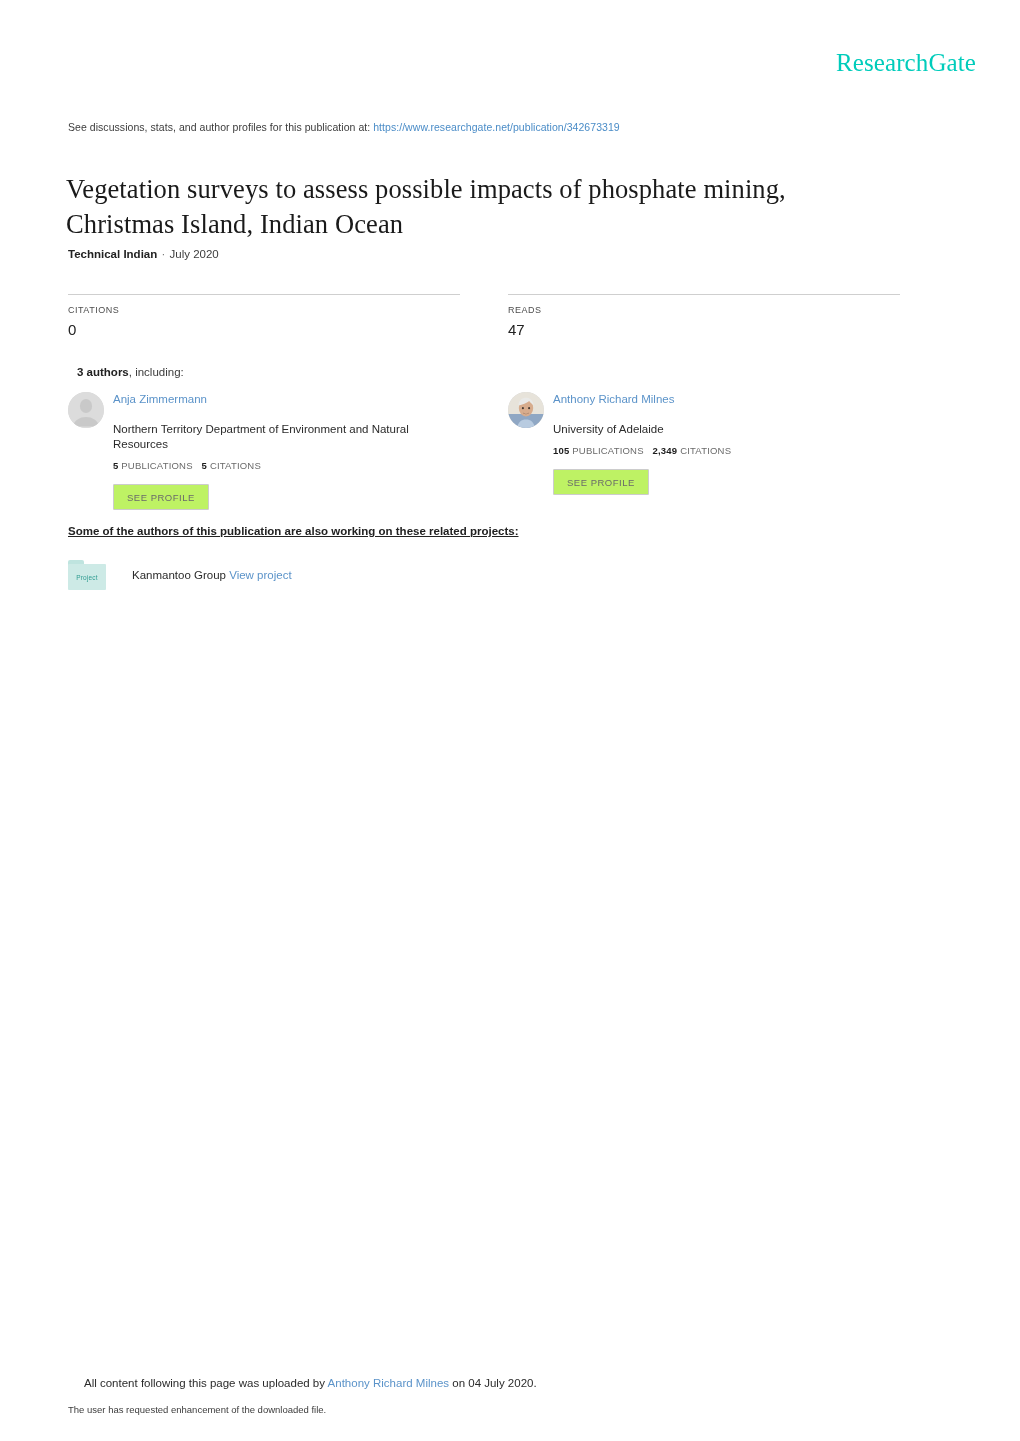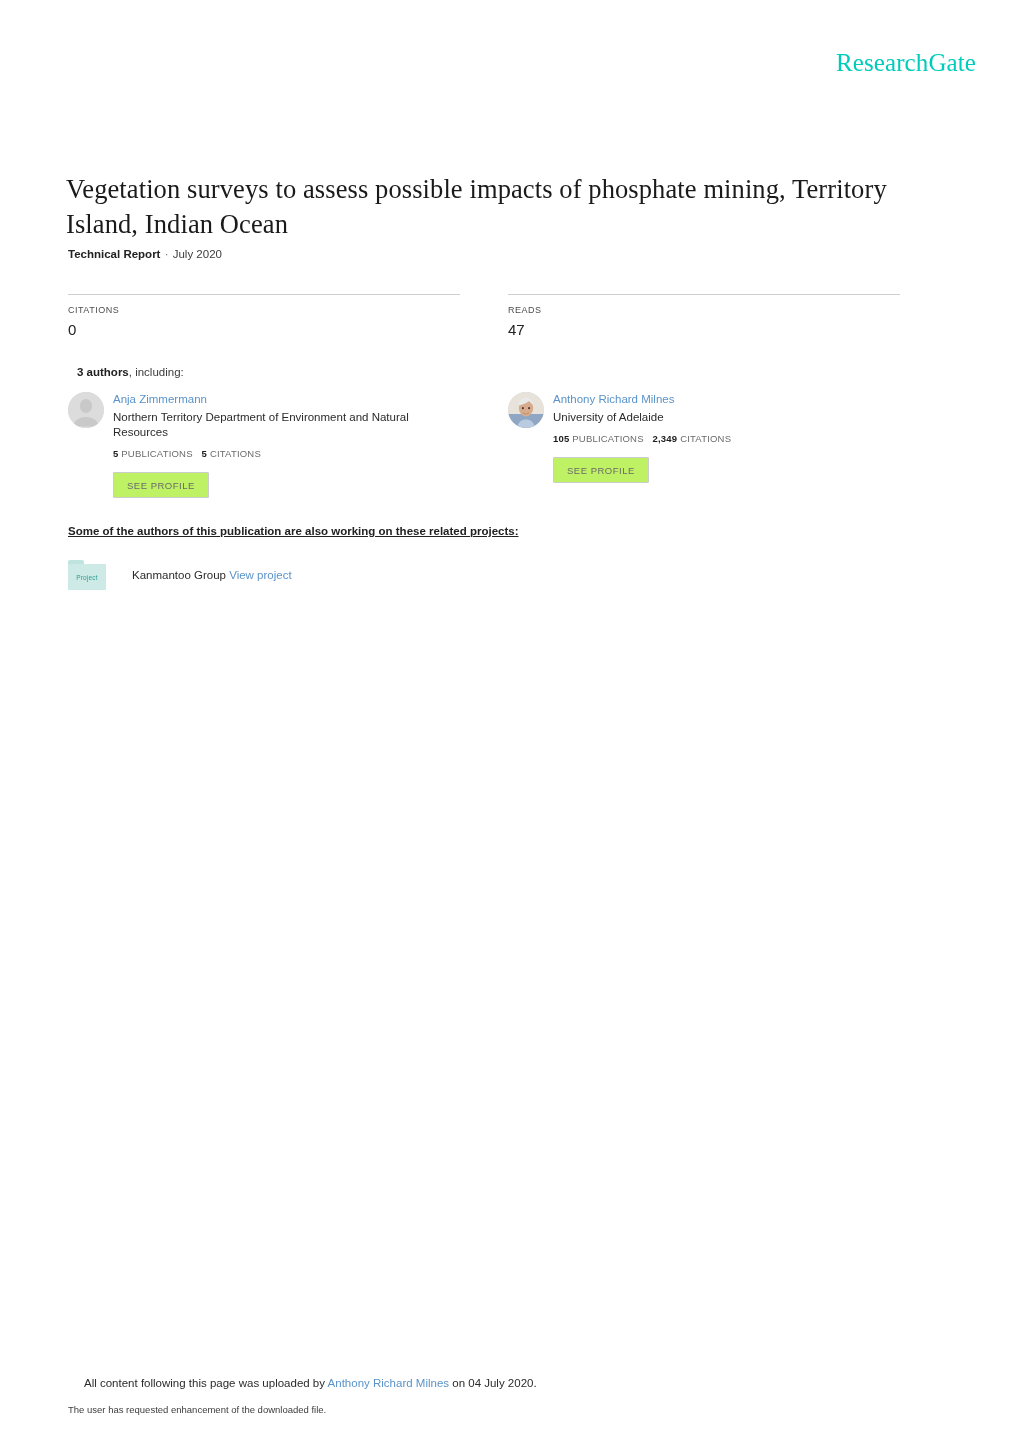--- a/index.html
+++ b/index.html
@@ -161,21 +161,21 @@
     padding-top: 0px;
   }
   .author-name {
     font-size: 11.5px;
     color: #5b93c9;
     line-height: 14px;
     text-decoration: none;
     display: block;
   }
   .author-affil {
-    margin-top: 4px;
+    margin-top: 16px;
     font-size: 11.5px;
     color: #2b2b2b;
     line-height: 15px;
   }
   .author-stats {
     margin-top: 8px;
     font-size: 9.5px;
     color: #6a6a6a;
     letter-spacing: 0.2px;
     white-space: nowrap;
@@ -283,25 +283,29 @@
 </style>
 </head>
 <body>
 
 <div class="page">
 
   <div class="brand-row">
     <div class="brand-logo">ResearchGate</div>
   </div>
 
-
-  <h1 class="pub-title">Vegetation surveys to assess possible impacts of phosphate mining, Territory Island, Indian Ocean</h1>
+  <div class="discussion-line">
+    <span>See discussions, stats, and author profiles for this publication at:</span>
+    <a href="#" class="pub-url">https://www.researchgate.net/publication/342673319</a>
+  </div>
+
+  <h1 class="pub-title">Vegetation surveys to assess possible impacts of phosphate mining, Christmas Island, Indian Ocean</h1>
 
   <div class="pub-type-row">
-    <span class="ptype">Technical Report</span>
+    <span class="ptype">Technical Indian</span>
     <span class="pdot">·</span>
     <span class="pdate">July 2020</span>
   </div>
 
   <div class="stats">
     <div class="stat-col">
       <div class="stat-rule"></div>
       <div class="stat-label">CITATIONS</div>
       <div class="stat-value">0</div>
     </div>

